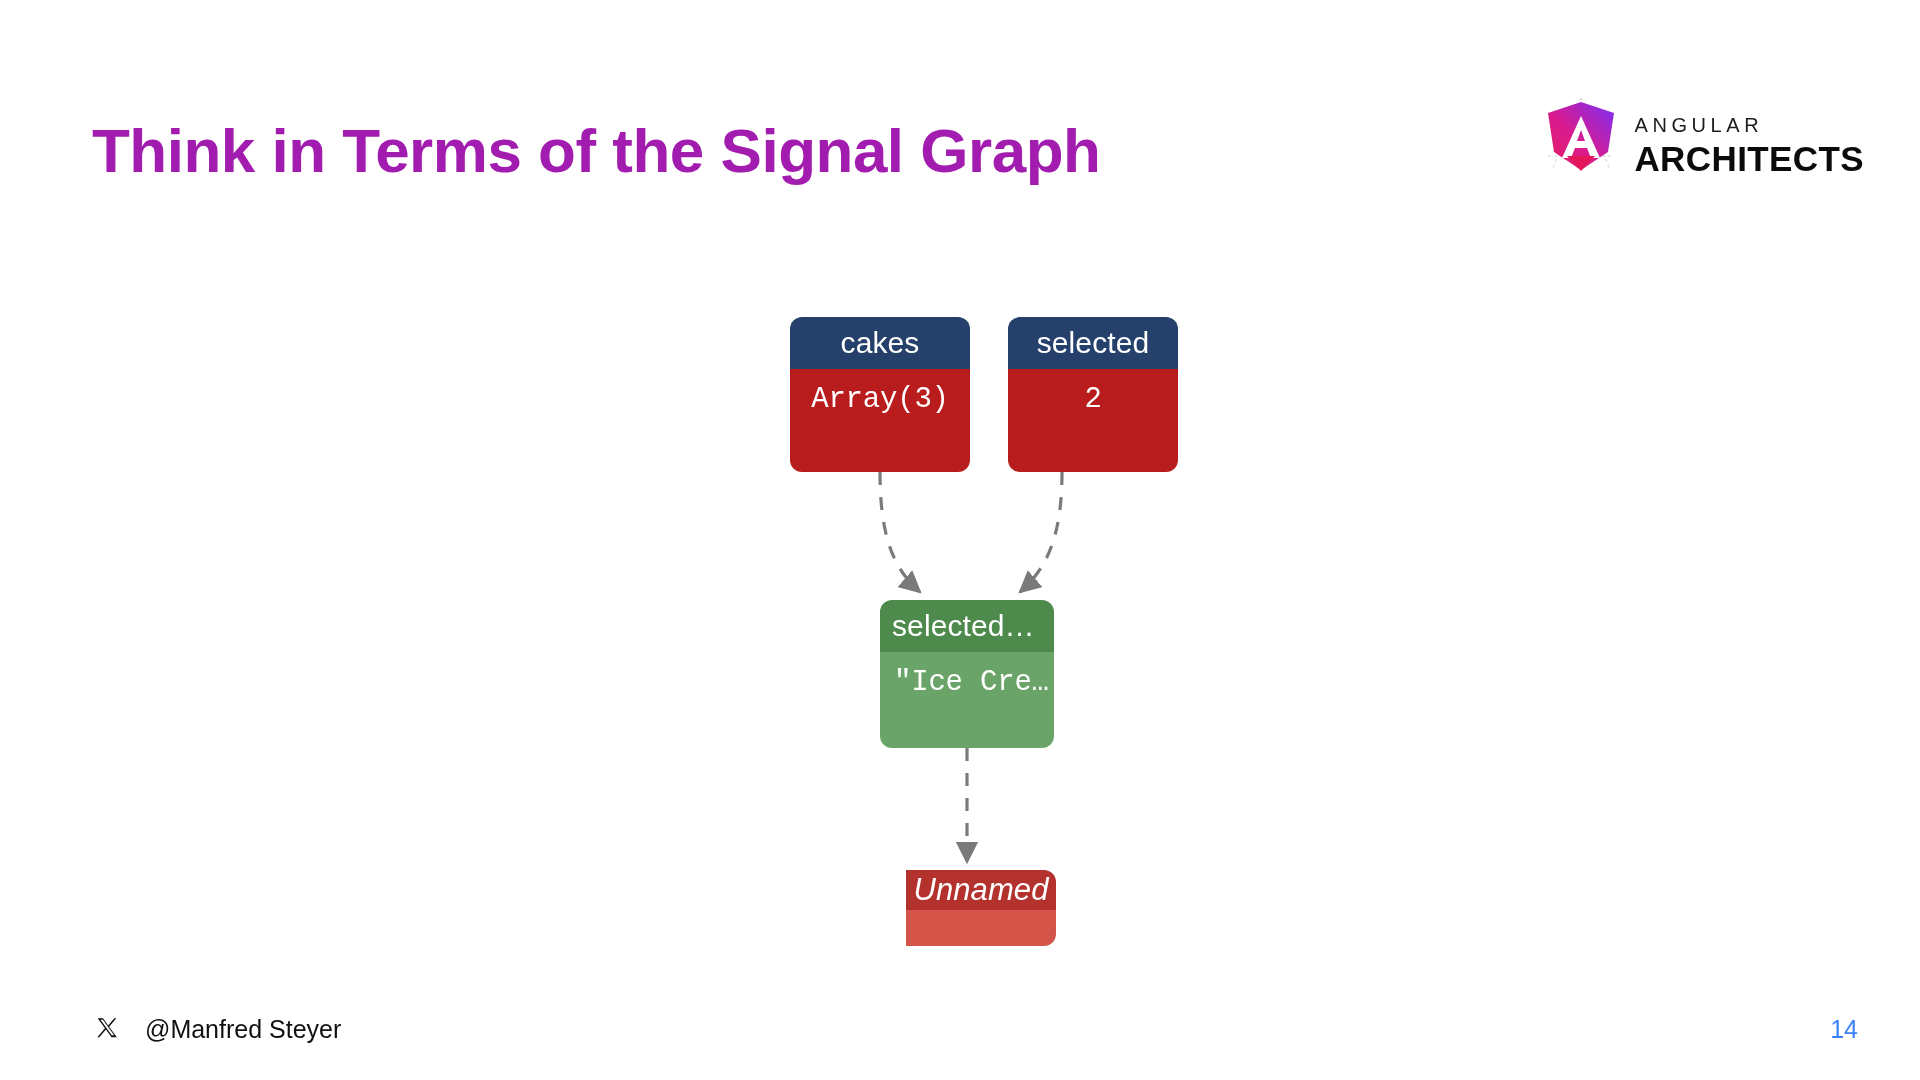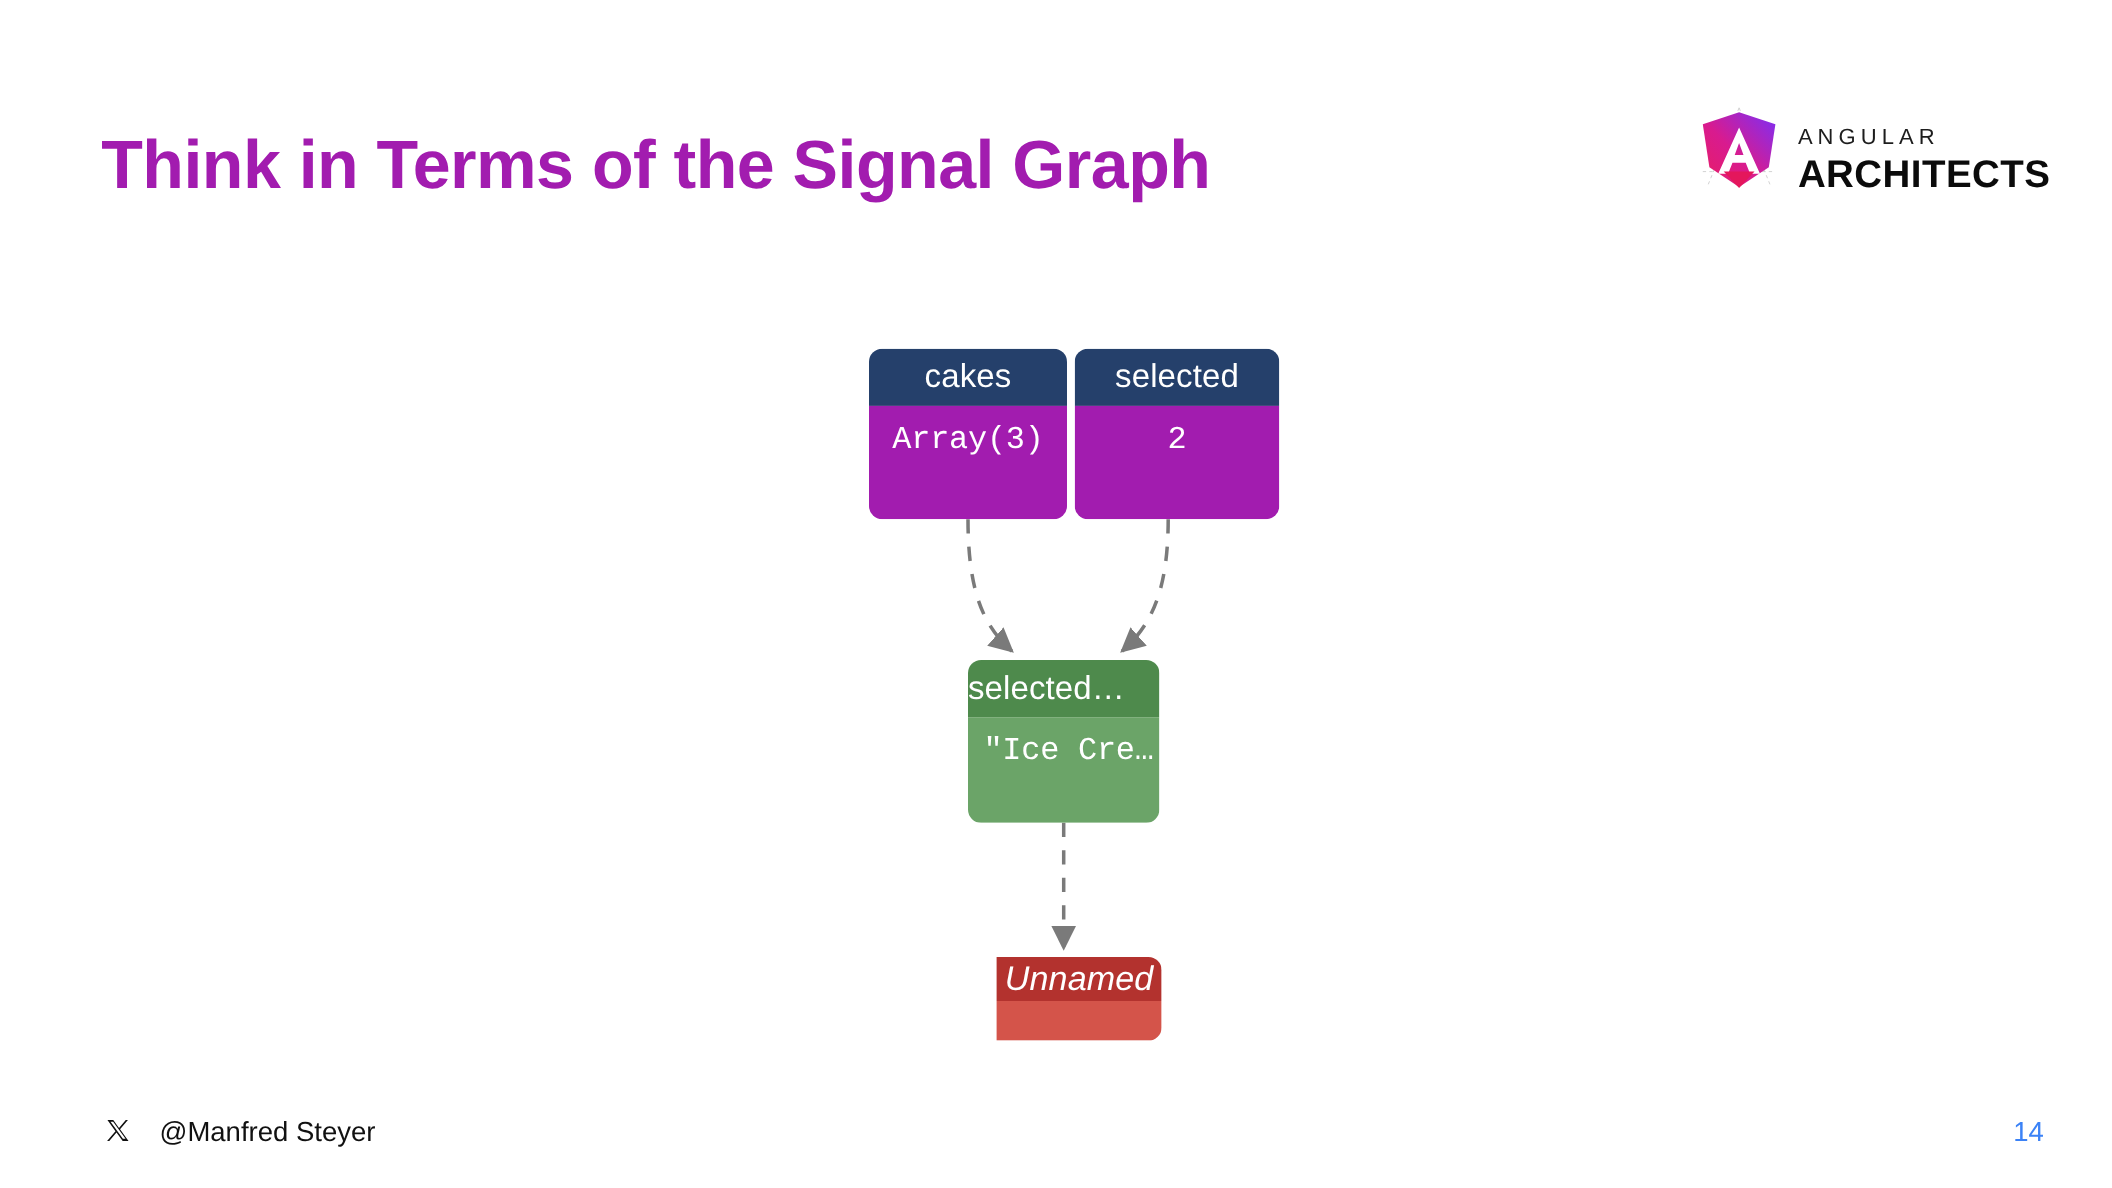--- a/index.html
+++ b/index.html
@@ -109,24 +109,24 @@
     font-family: "Liberation Mono", monospace;
     font-size: 29px;
     letter-spacing: -0.2px;
     white-space: nowrap;
     overflow: hidden;
     padding-top: 14px;
   }
 
   
   .node-signal .node-header { background: #25406b; height: 52px; }
-  .node-signal .node-body   { background: #a21caf; }
-
-  
-  .node-computed .node-header { background: #4e8a4c; height: 52px; justify-content: flex-start; padding-left: 0; }
+  .node-signal .node-body   { background: #b91c1c; }
+
+  
+  .node-computed .node-header { background: #4e8a4c; height: 52px; justify-content: flex-start; padding-left: 12px; }
   .node-computed .node-body   { background: #6ba468; justify-content: flex-start; padding-left: 14px; }
 
   
   .node-effect { border-radius: 12px; }
   .node-effect .node-header {
     background: #b3322e;
     height: 54px;
     font-style: italic;
     font-weight: 400;
     font-size: 31px;
@@ -201,21 +201,21 @@
 
       <path d="M 967 748 L 967 862" fill="none" stroke="#7a7a7a" stroke-width="3.2" stroke-dasharray="13 12" marker-end="url(#arrowHead)"></path>
     </svg>
   </div>
 
   <div class="node node-signal" style="left:790px; top:317px; width:180px; height:155px;">
     <div class="node-header">cakes</div>
     <div class="node-body">Array(3)</div>
   </div>
 
-  <div class="node node-signal" style="left:977px; top:317px; width:186px; height:155px;">
+  <div class="node node-signal" style="left:1008px; top:317px; width:170px; height:155px;">
     <div class="node-header">selected</div>
     <div class="node-body">2</div>
   </div>
 
   <div class="node node-computed" style="left:880px; top:600px; width:174px; height:148px;">
     <div class="node-header">selected…</div>
     <div class="node-body">"Ice Cre…</div>
   </div>
 
   <div class="node node-effect" style="left:878px; top:870px; width:178px; height:76px;padding-left:28px;">

